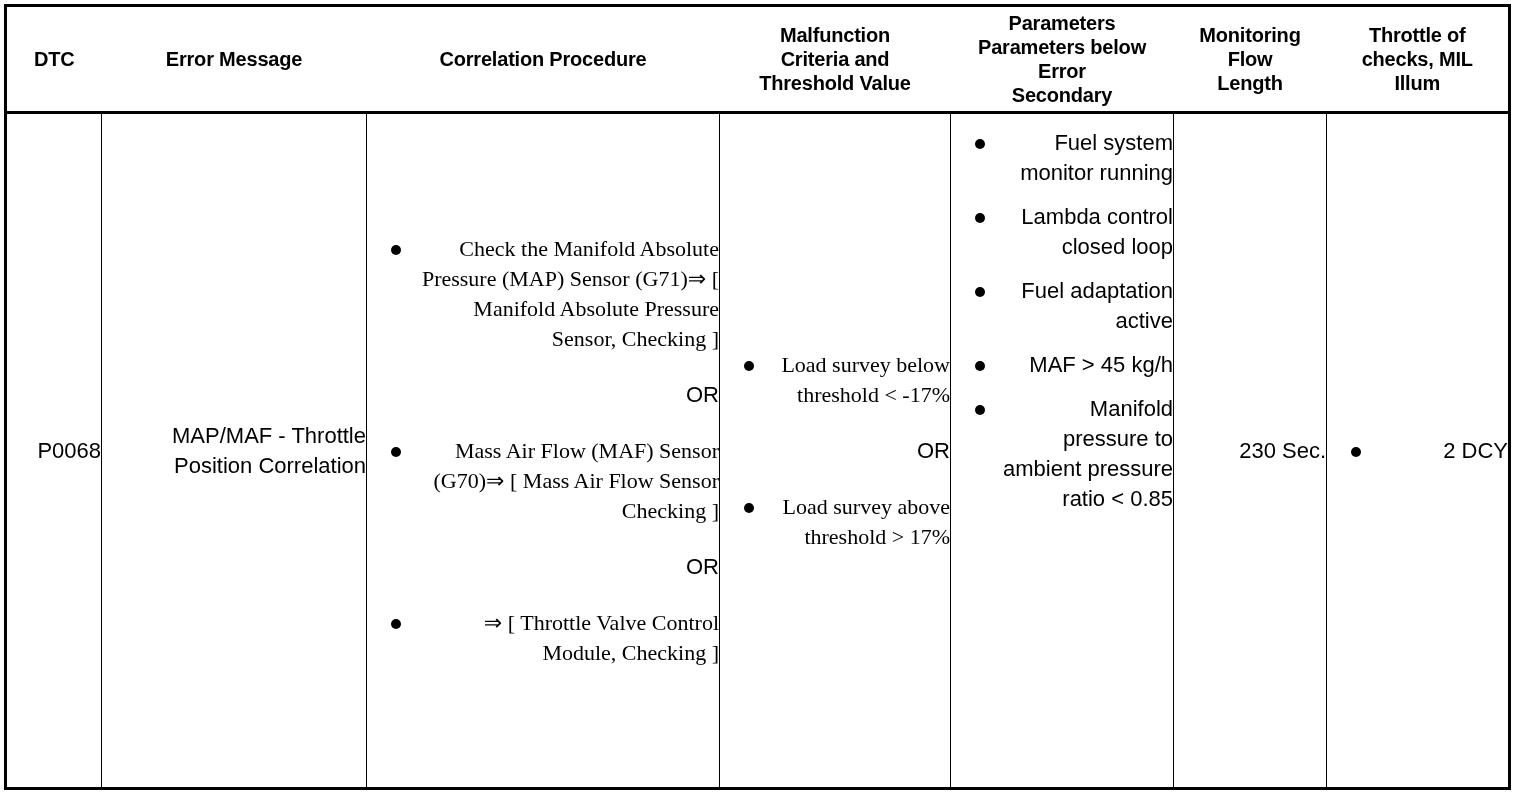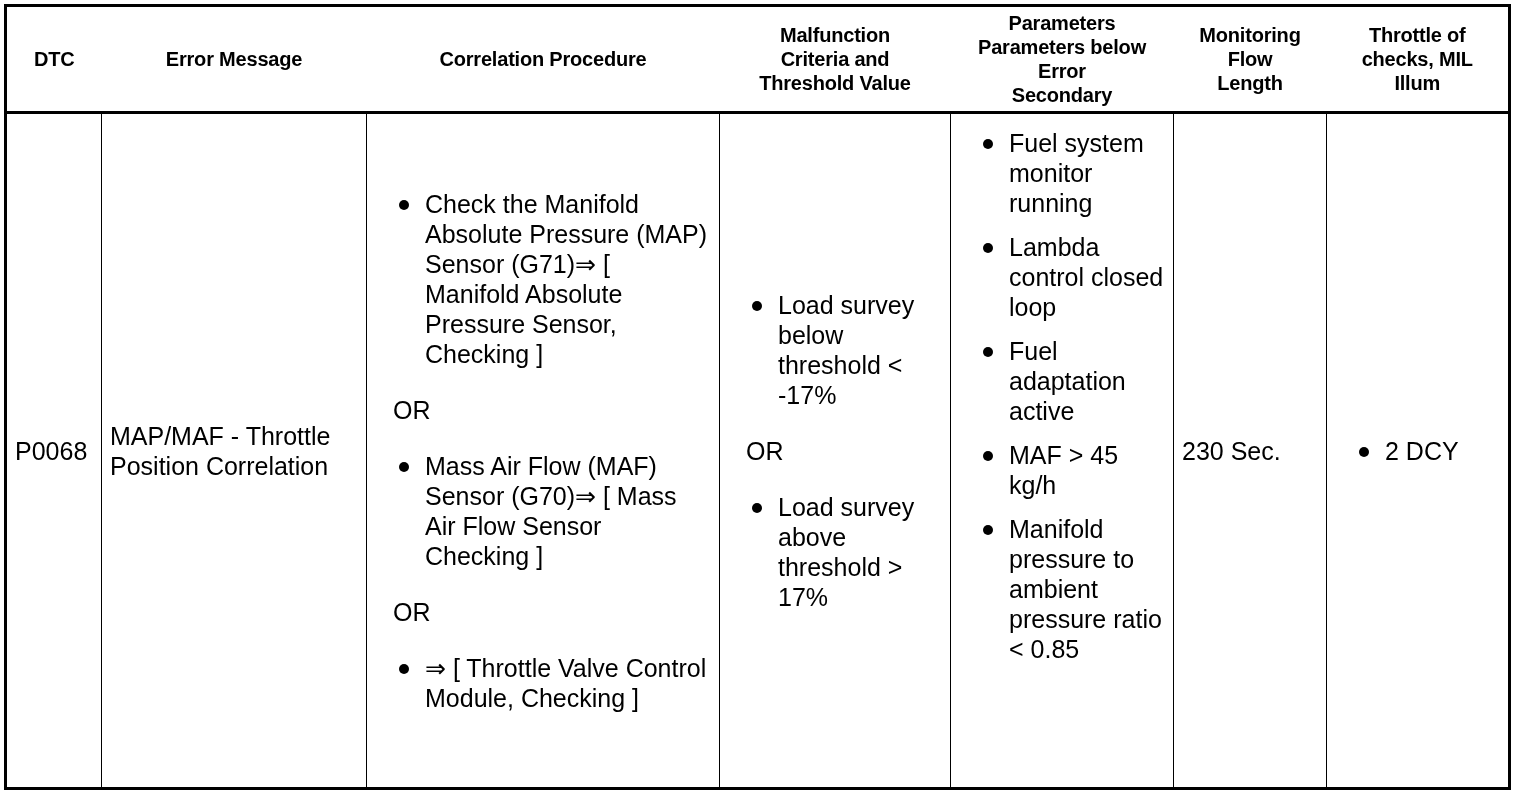--- a/index.html
+++ b/index.html
@@ -54,24 +54,24 @@
     font-size: 20px;
     line-height: 24px;
     text-align: center;
     vertical-align: middle;
     padding: 4px 5px;
     letter-spacing: -0.2px;
   }
 
   td.cell {
     vertical-align: middle;
-    font-size: 25px;
+    font-size: 22px;
     line-height: 30px;
-    padding: 6px 8px;
-    text-align: left;
+    padding: 6px 0;
+    text-align: right;
     font-weight: normal;
   }
 
   td.cell.mid {
     vertical-align: middle;
   }
   td.cell.topalign {
     vertical-align: top;
     padding-top: 14px;
   }
@@ -106,21 +106,21 @@
     width: 10px;
     height: 10px;
     background: #000000;
     border-radius: 50%;
   }
   .or-sep {
     margin: 26px 0 26px 16px;
     padding-left: 2px;
     line-height: 30px;
   }
-  .block-group > ul.bullets { margin: 0; }
+  .block-group > ul.bullets { margin: 0; font-family: Liberation Serif, serif; }
 
   .plain {
     line-height: 30px;
   }
 
   .narrow-cell { font-size: 21px; line-height: 30px; }
 
   .sec-list li.bullet + li.bullet { margin-top: 28px; }
   .sec-list li.bullet { padding-left: 32px; margin-left: 10px; }
 

